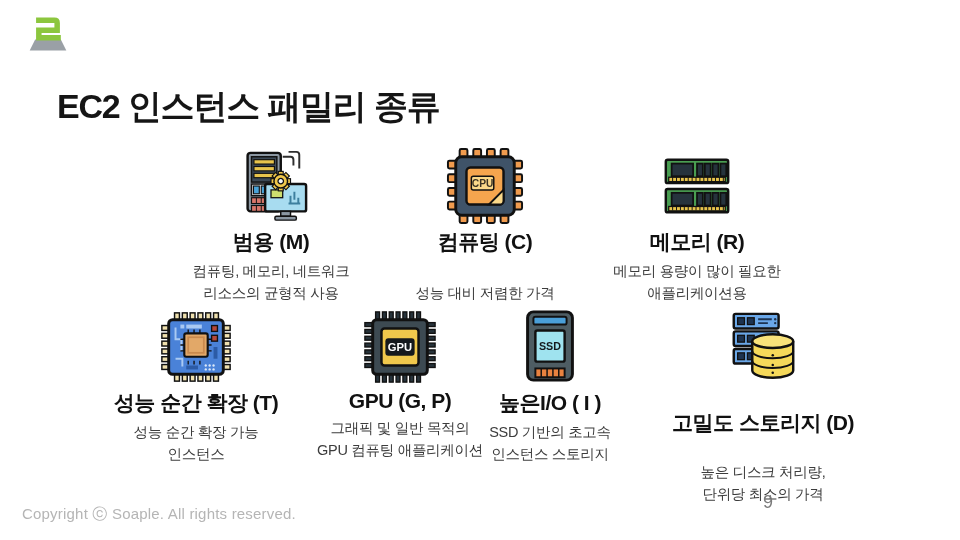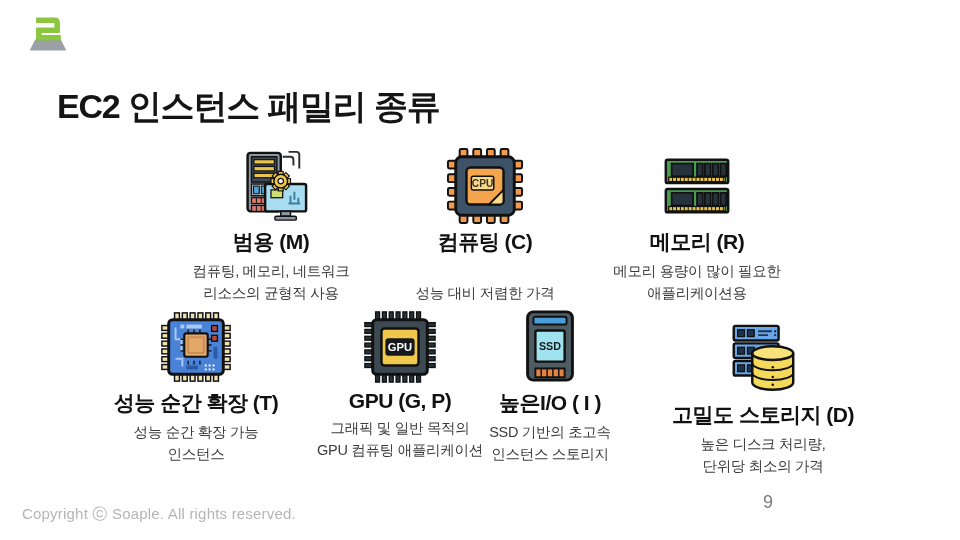--- a/index.html
+++ b/index.html
@@ -33,21 +33,21 @@
   .pagenum{
     position:absolute;right:28px;top:492px;font-size:18px;color:#7a7a7a;
   }
   
   .pos-r1c1{left:151px;top:147px;}
   .pos-r1c2{left:365px;top:147px;}
   .pos-r1c3{left:577px;top:147px;}
   .pos-r2c1{left:76px;top:308px;}
   .pos-r2c2{left:280px;top:308px;}
   .pos-r2c3{left:430px;top:308px;}
-  .pos-r2c4{left:643px;top:320px;}
+  .pos-r2c4{left:643px;top:308px;gap:20px;}
 </style>
 </head>
 <body>
 
 <div class="slide">
 
   <div class="logo">
     <svg viewBox="0 0 48 46">
       <path d="M10 30 L38 30 L44 42 L4 42 Z" fill="#9aa0a6"></path>
       <path d="M11 9 H31 Q34 9 34 12 V20 H14 V28 H38" fill="none" stroke="#8cc63e" stroke-width="6"></path>

